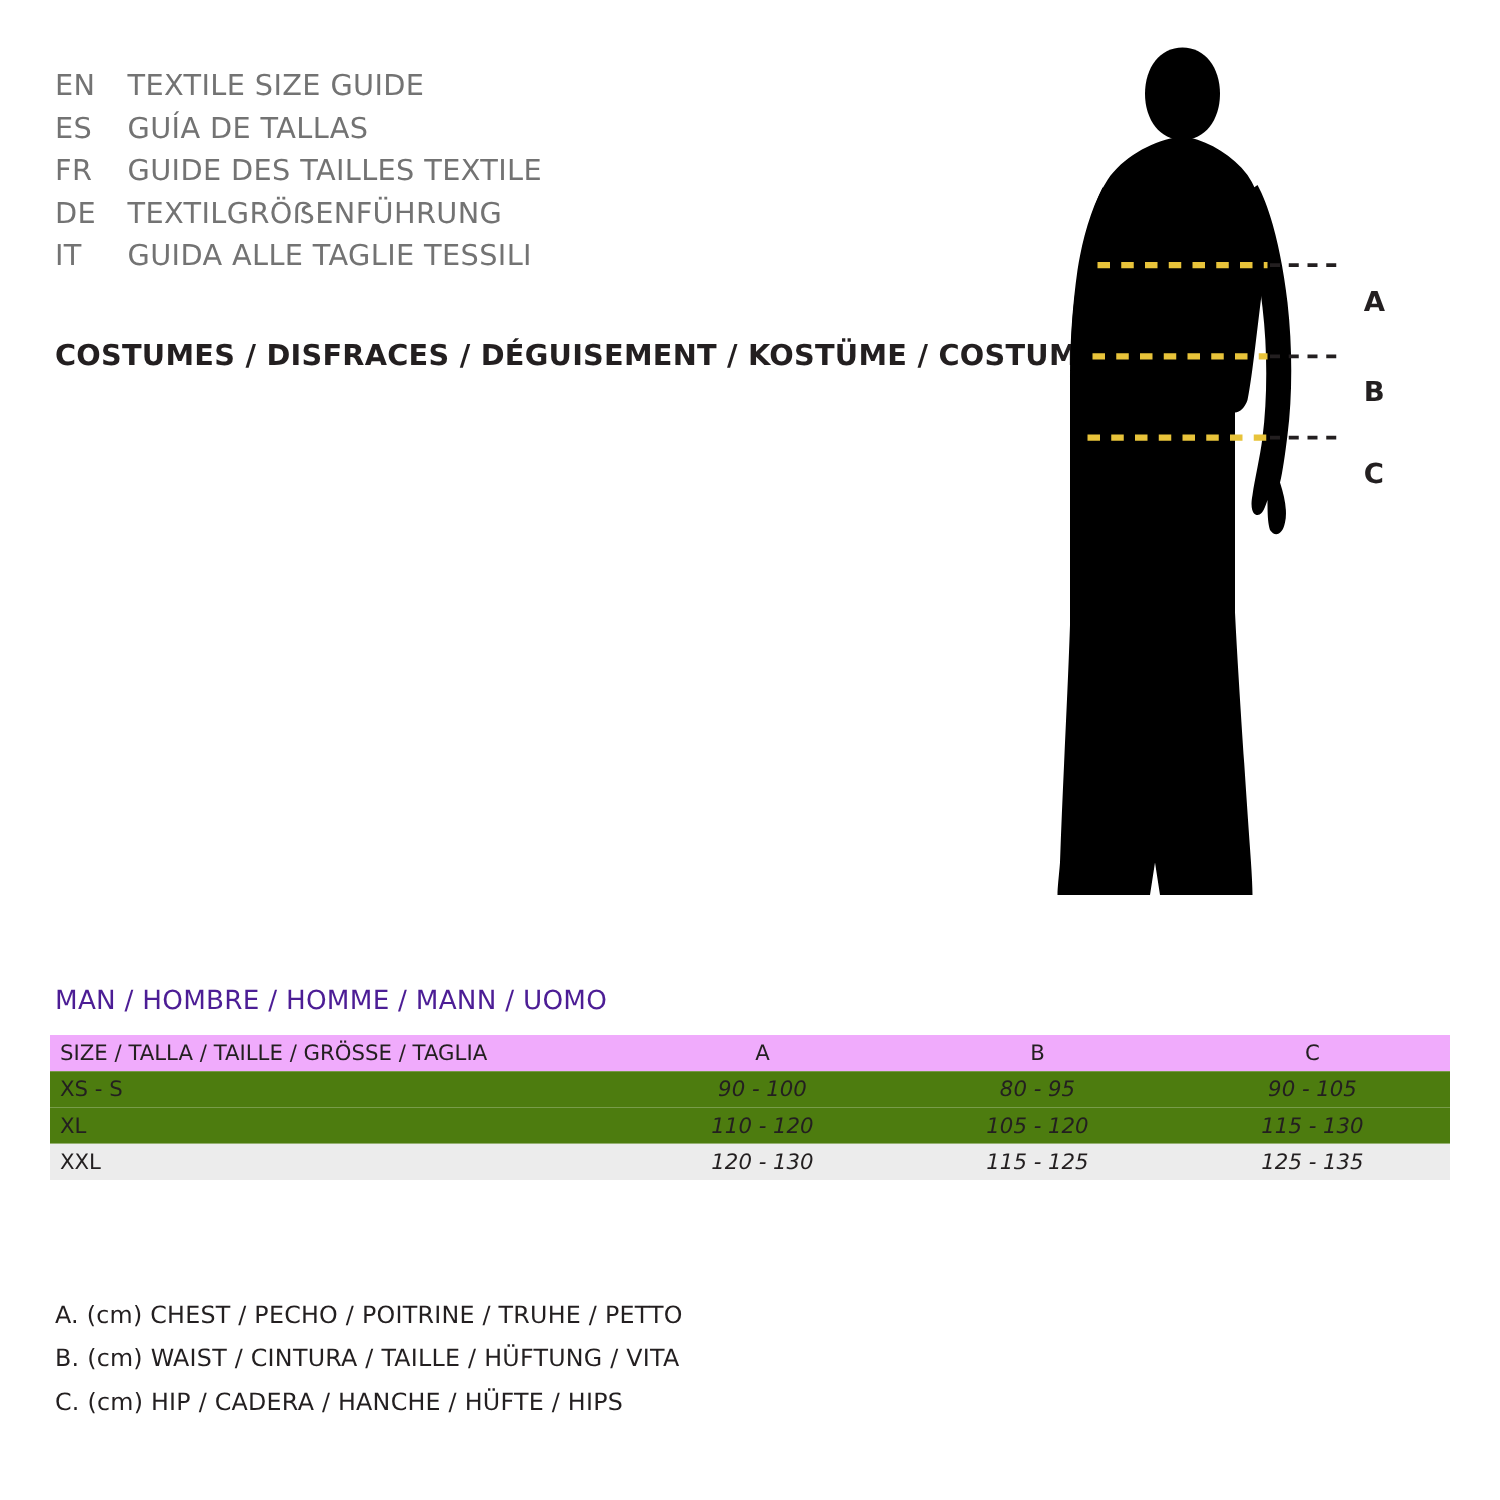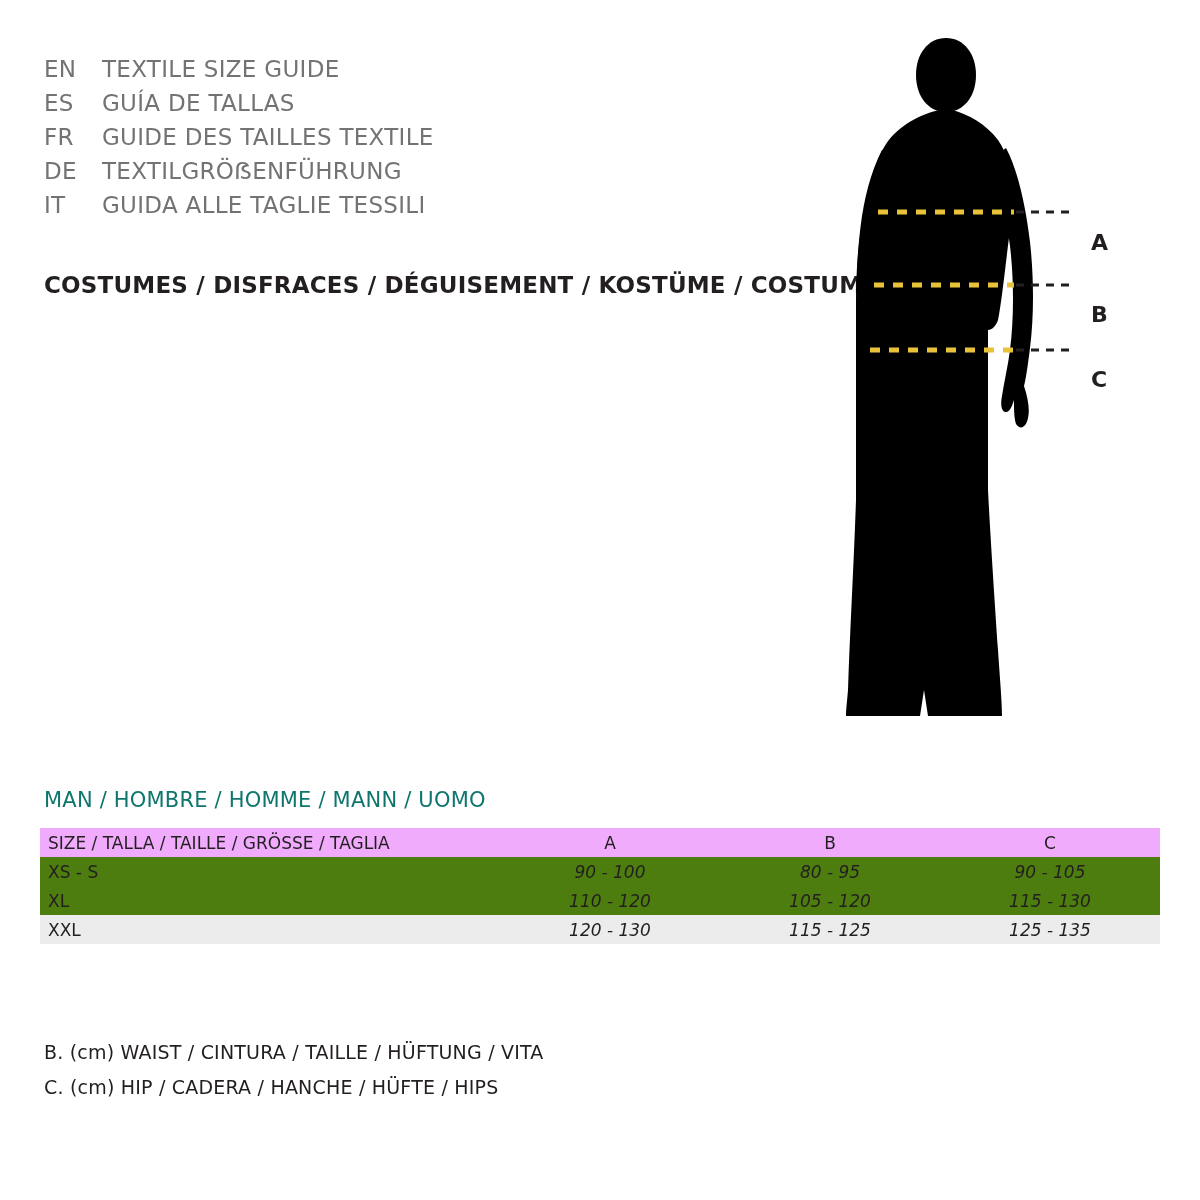--- a/index.html
+++ b/index.html
@@ -71,21 +71,21 @@
   .marker-b { left: 271px; top: 272px; }
   .marker-c { left: 271px; top: 337px; }
 
   
   .table-title {
     position: absolute;
     left: 44px;
     top: 788px;
     font-size: 21px;
     letter-spacing: 0.2px;
-    color: #0f766e;
+    color: #4c1d95;
   }
 
   table.size-table {
     position: absolute;
     left: 40px;
     top: 828px;
     width: 1120px;
     border-collapse: collapse;
     font-size: 17px;
     color: #231f20;
@@ -258,17 +258,18 @@
       <tr class="even">
         <td class="col-size">XXL</td>
         <td class="col-m">120 - 130</td>
         <td class="col-m">115 - 125</td>
         <td class="col-m">125 - 135</td>
       </tr>
     </tbody>
   </table>
 
   <div class="legend">
+    <div class="legend-row">A. (cm) CHEST / PECHO / POITRINE / TRUHE / PETTO</div>
     <div class="legend-row">B. (cm) WAIST / CINTURA / TAILLE / HÜFTUNG / VITA</div>
     <div class="legend-row">C. (cm) HIP / CADERA / HANCHE / HÜFTE / HIPS</div>
   </div>
 
 </div>
 
 </body></html>

